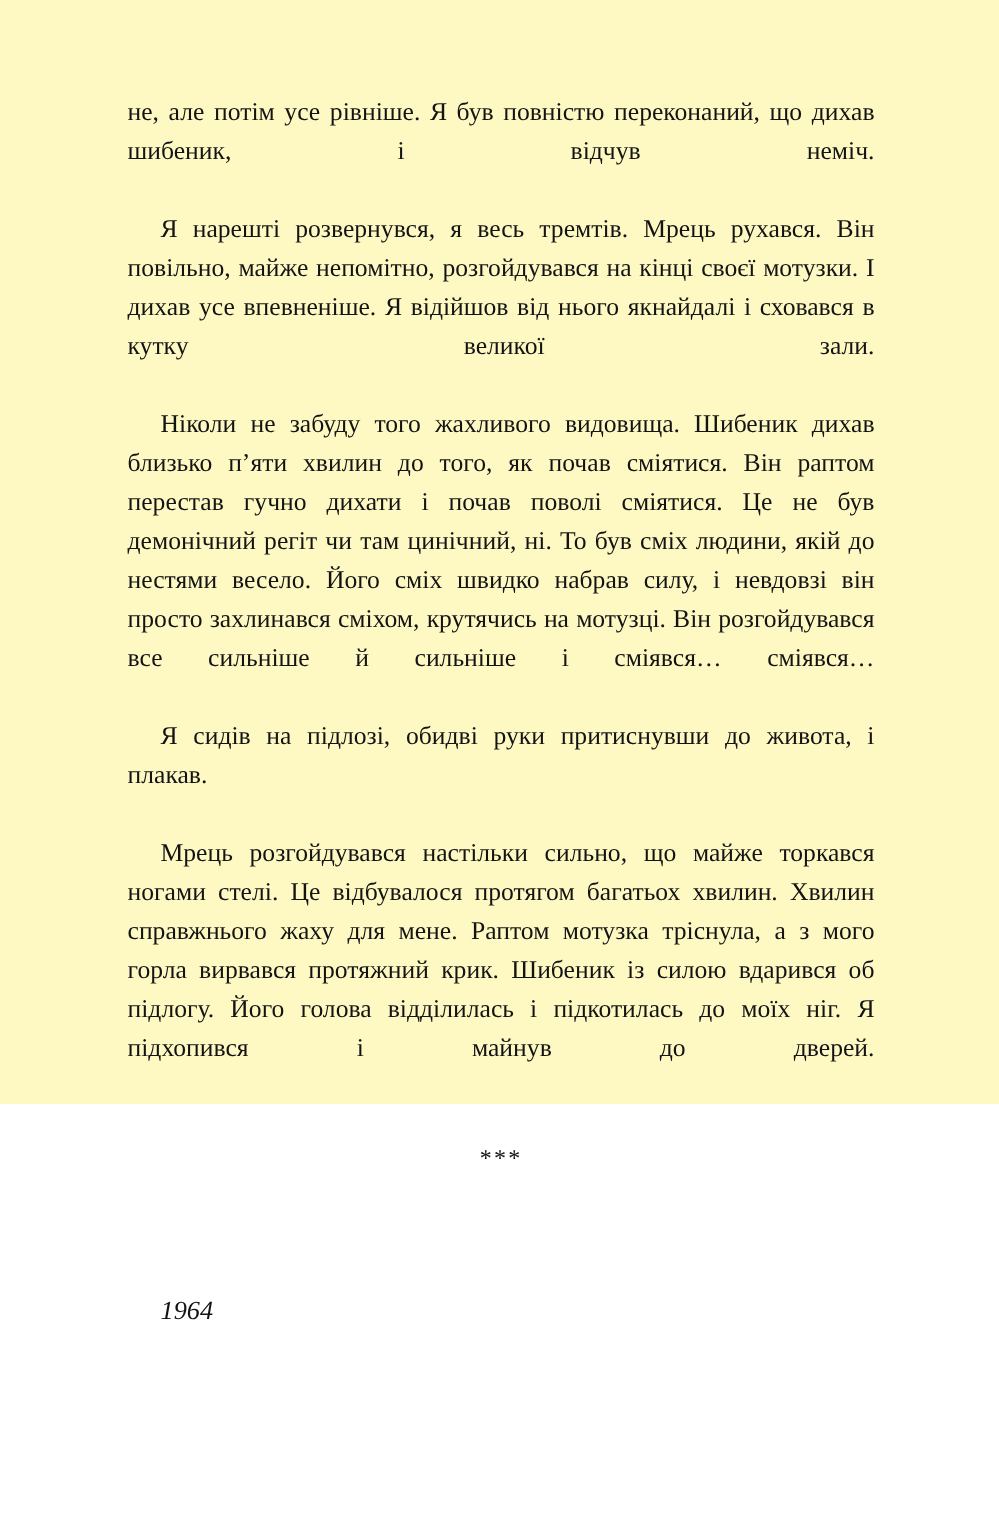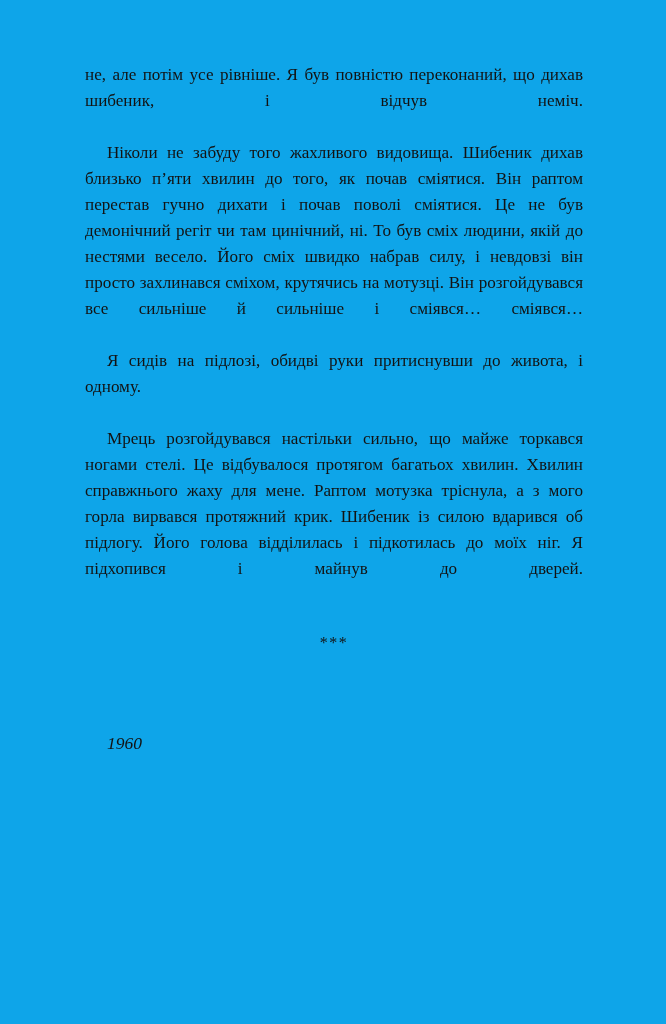--- a/index.html
+++ b/index.html
@@ -13,22 +13,22 @@
     height: 1024px;
     overflow: hidden;
     font-family: "Liberation Serif", "DejaVu Serif", serif;
     color: #131313;
     -webkit-font-smoothing: antialiased;
   }
 
   .page {
     position: relative;
     width: 666px;
-    height: 1024px;
-    background: #0ea5e9;
+    height: 736px;
+    background: #fef9c3;
     box-sizing: border-box;
   }
 
   .text-block {
     position: absolute;
     left: 85px;
     top: 62px;
     width: 498px;
   }
 
@@ -83,33 +83,34 @@
 </style>
 </head>
 <body>
 
 <div class="page">
 
   <div class="text-block">
 
     <p class="para continued">не, але потім усе рівніше. Я був повністю переконаний, що дихав шибеник, і відчув неміч.</p>
 
+    <p class="para">Я нарешті розвернувся, я весь тремтів. Мрець рухався. Він повільно, майже непомітно, розгойдувався на кінці своєї мотузки. І дихав усе впевненіше. Я відійшов від нього якнайдалі і сховався в кутку великої зали.</p>
 
     <p class="para">Ніколи не забуду того жахливого видовища. Шибеник дихав близько п’яти хвилин до того, як почав сміятися. Він раптом перестав гучно дихати і почав поволі сміятися. Це не був демонічний регіт чи там цинічний, ні. То був сміх людини, якій до нестями весело. Його сміх швидко набрав силу, і невдовзі він просто захлинався сміхом, крутячись на мотузці. Він розгойдувався все сильніше й сильніше і сміявся… сміявся…</p>
 
-    <p class="para">Я сидів на підлозі, обидві руки притиснувши до живота, і одному.</p>
+    <p class="para">Я сидів на підлозі, обидві руки притиснувши до живота, і плакав.</p>
 
     <p class="para">Мрець розгойдувався настільки сильно, що майже тор­кався ногами стелі. Це відбувалося протягом багатьох хви­лин. Хвилин справжнього жаху для мене. Раптом мотузка тріснула, а з мого горла вирвався протяжний крик. Шибе­ник із силою вдарився об підлогу. Його голова відділилась і підкотилась до моїх ніг. Я підхопився і майнув до дверей.</p>
 
     <div class="spacer-before-divider"></div>
 
     <p class="divider">***</p>
 
     <div class="spacer-after-divider"></div>
 
 
     <div class="spacer-before-year"></div>
 
-    <p class="year">1960</p>
+    <p class="year">1964</p>
 
   </div>
 
 </div>
 
 </body></html>

